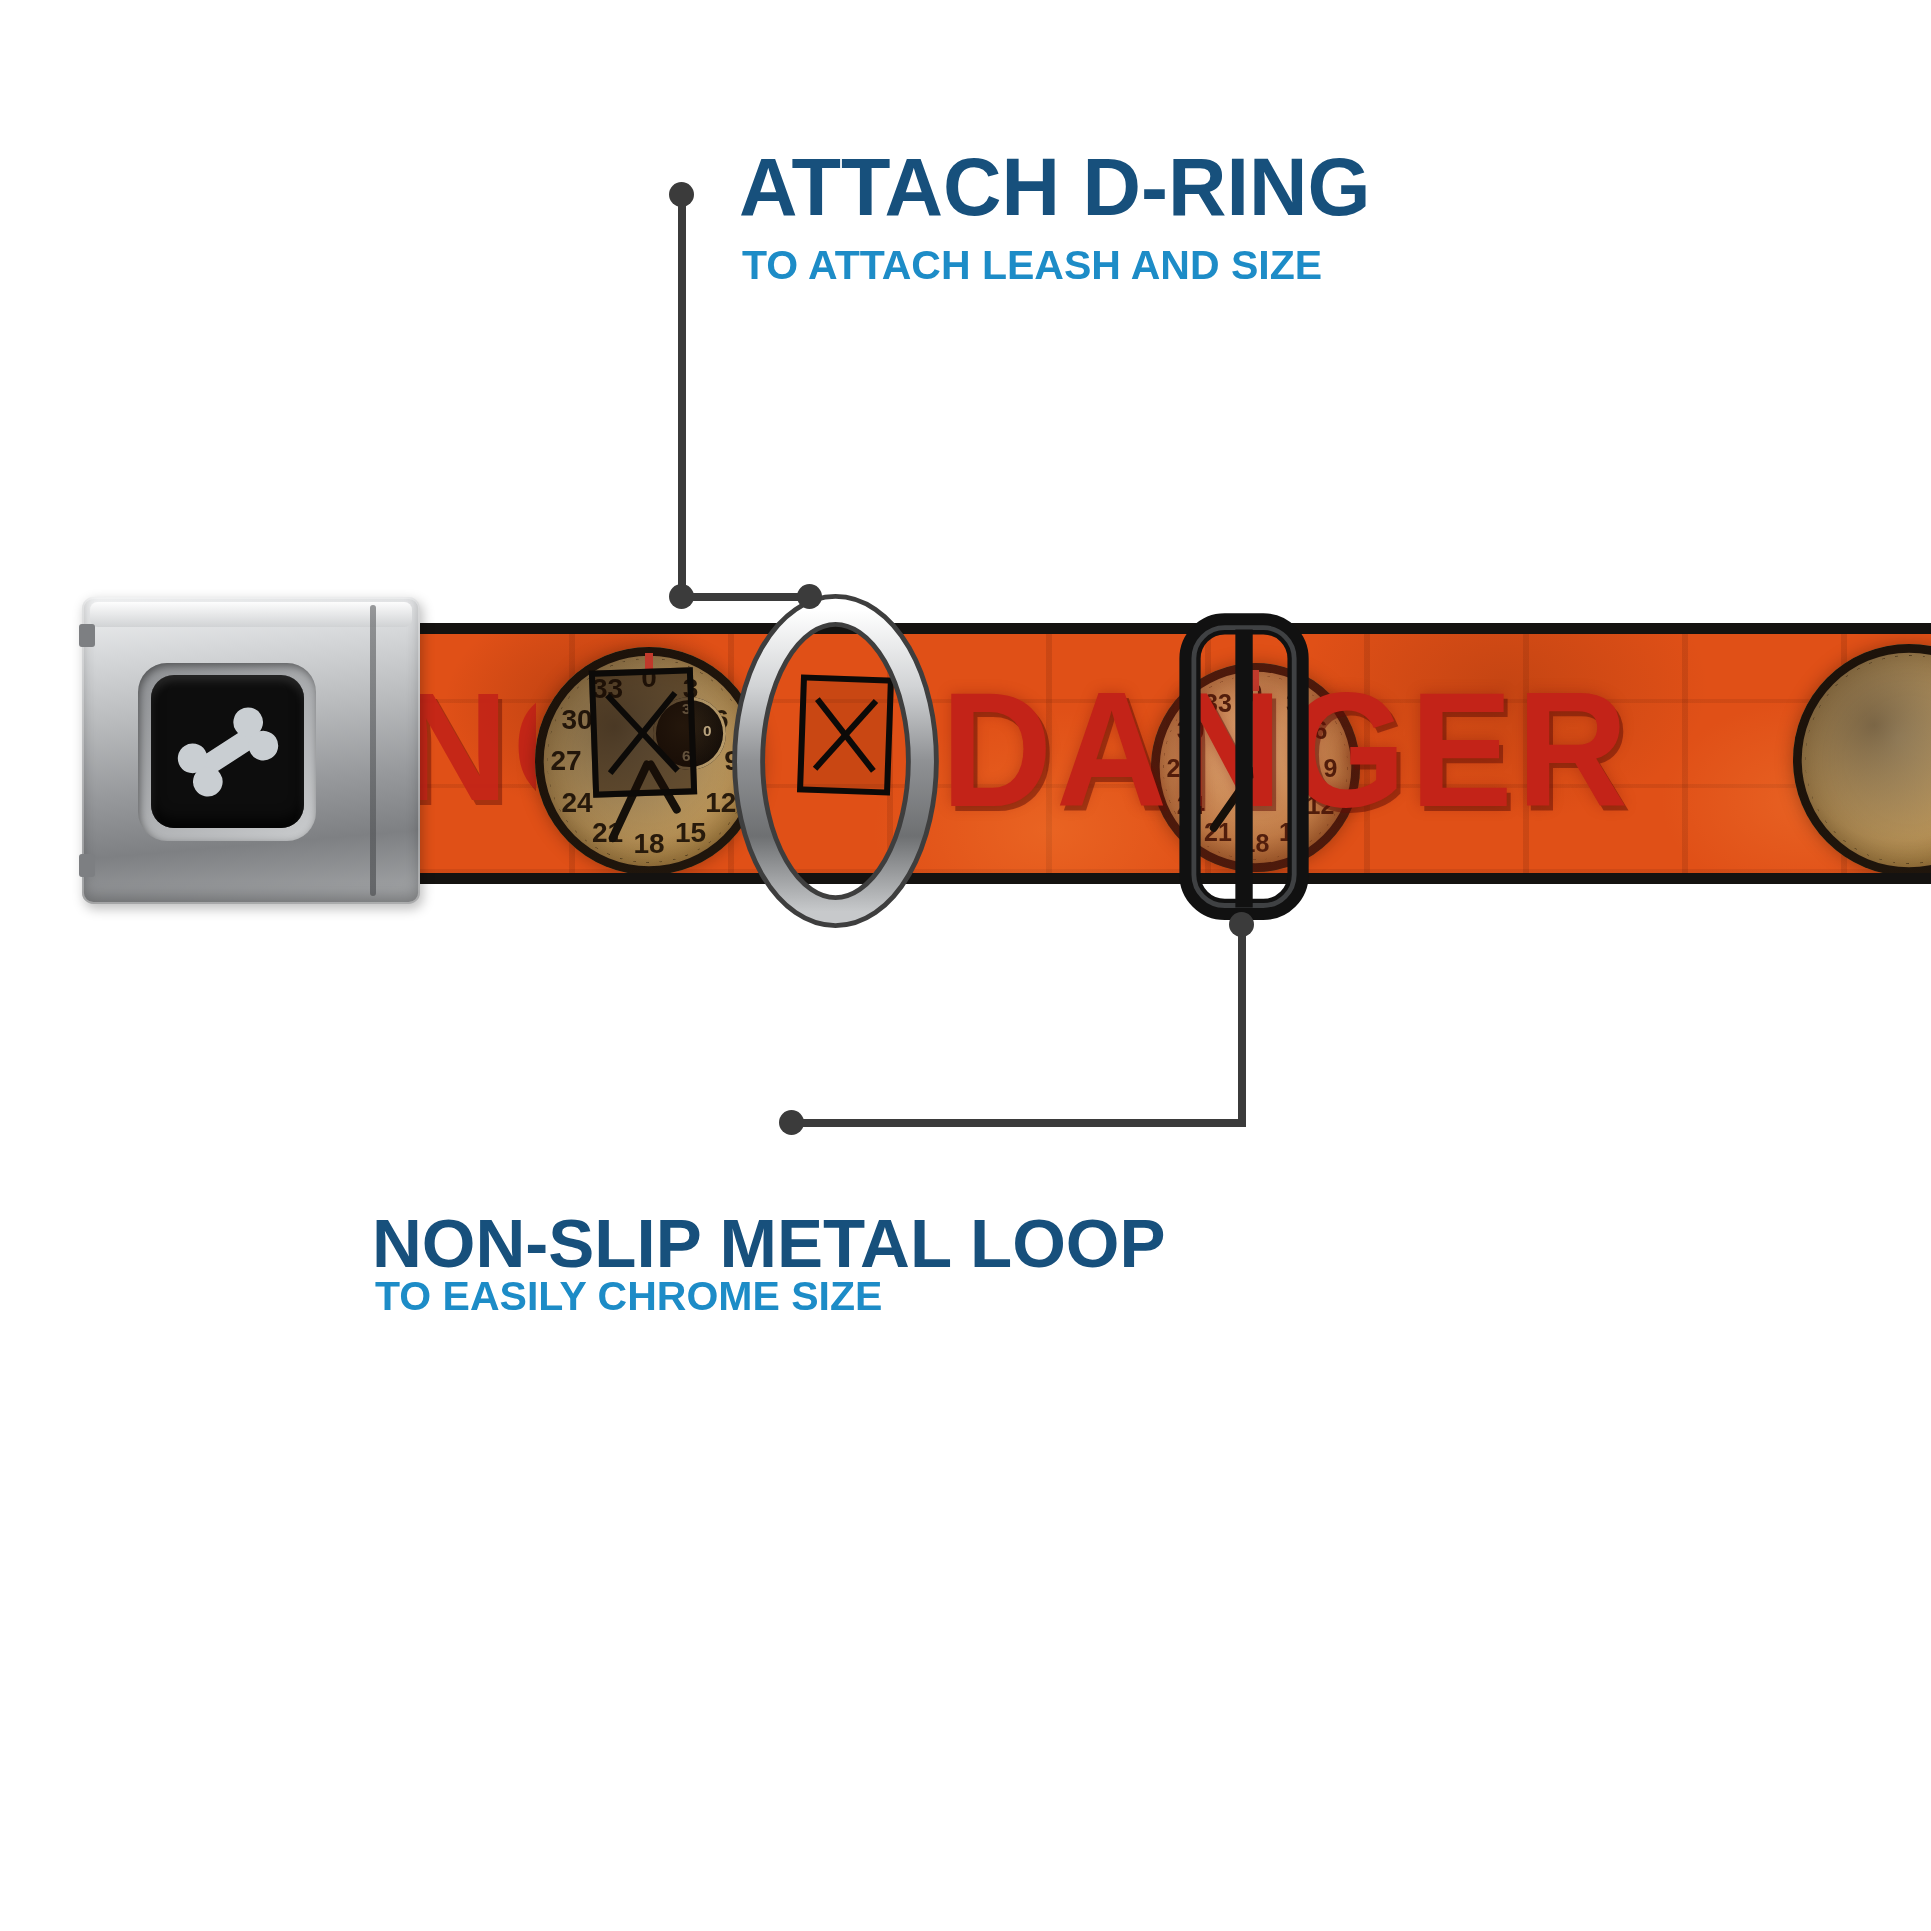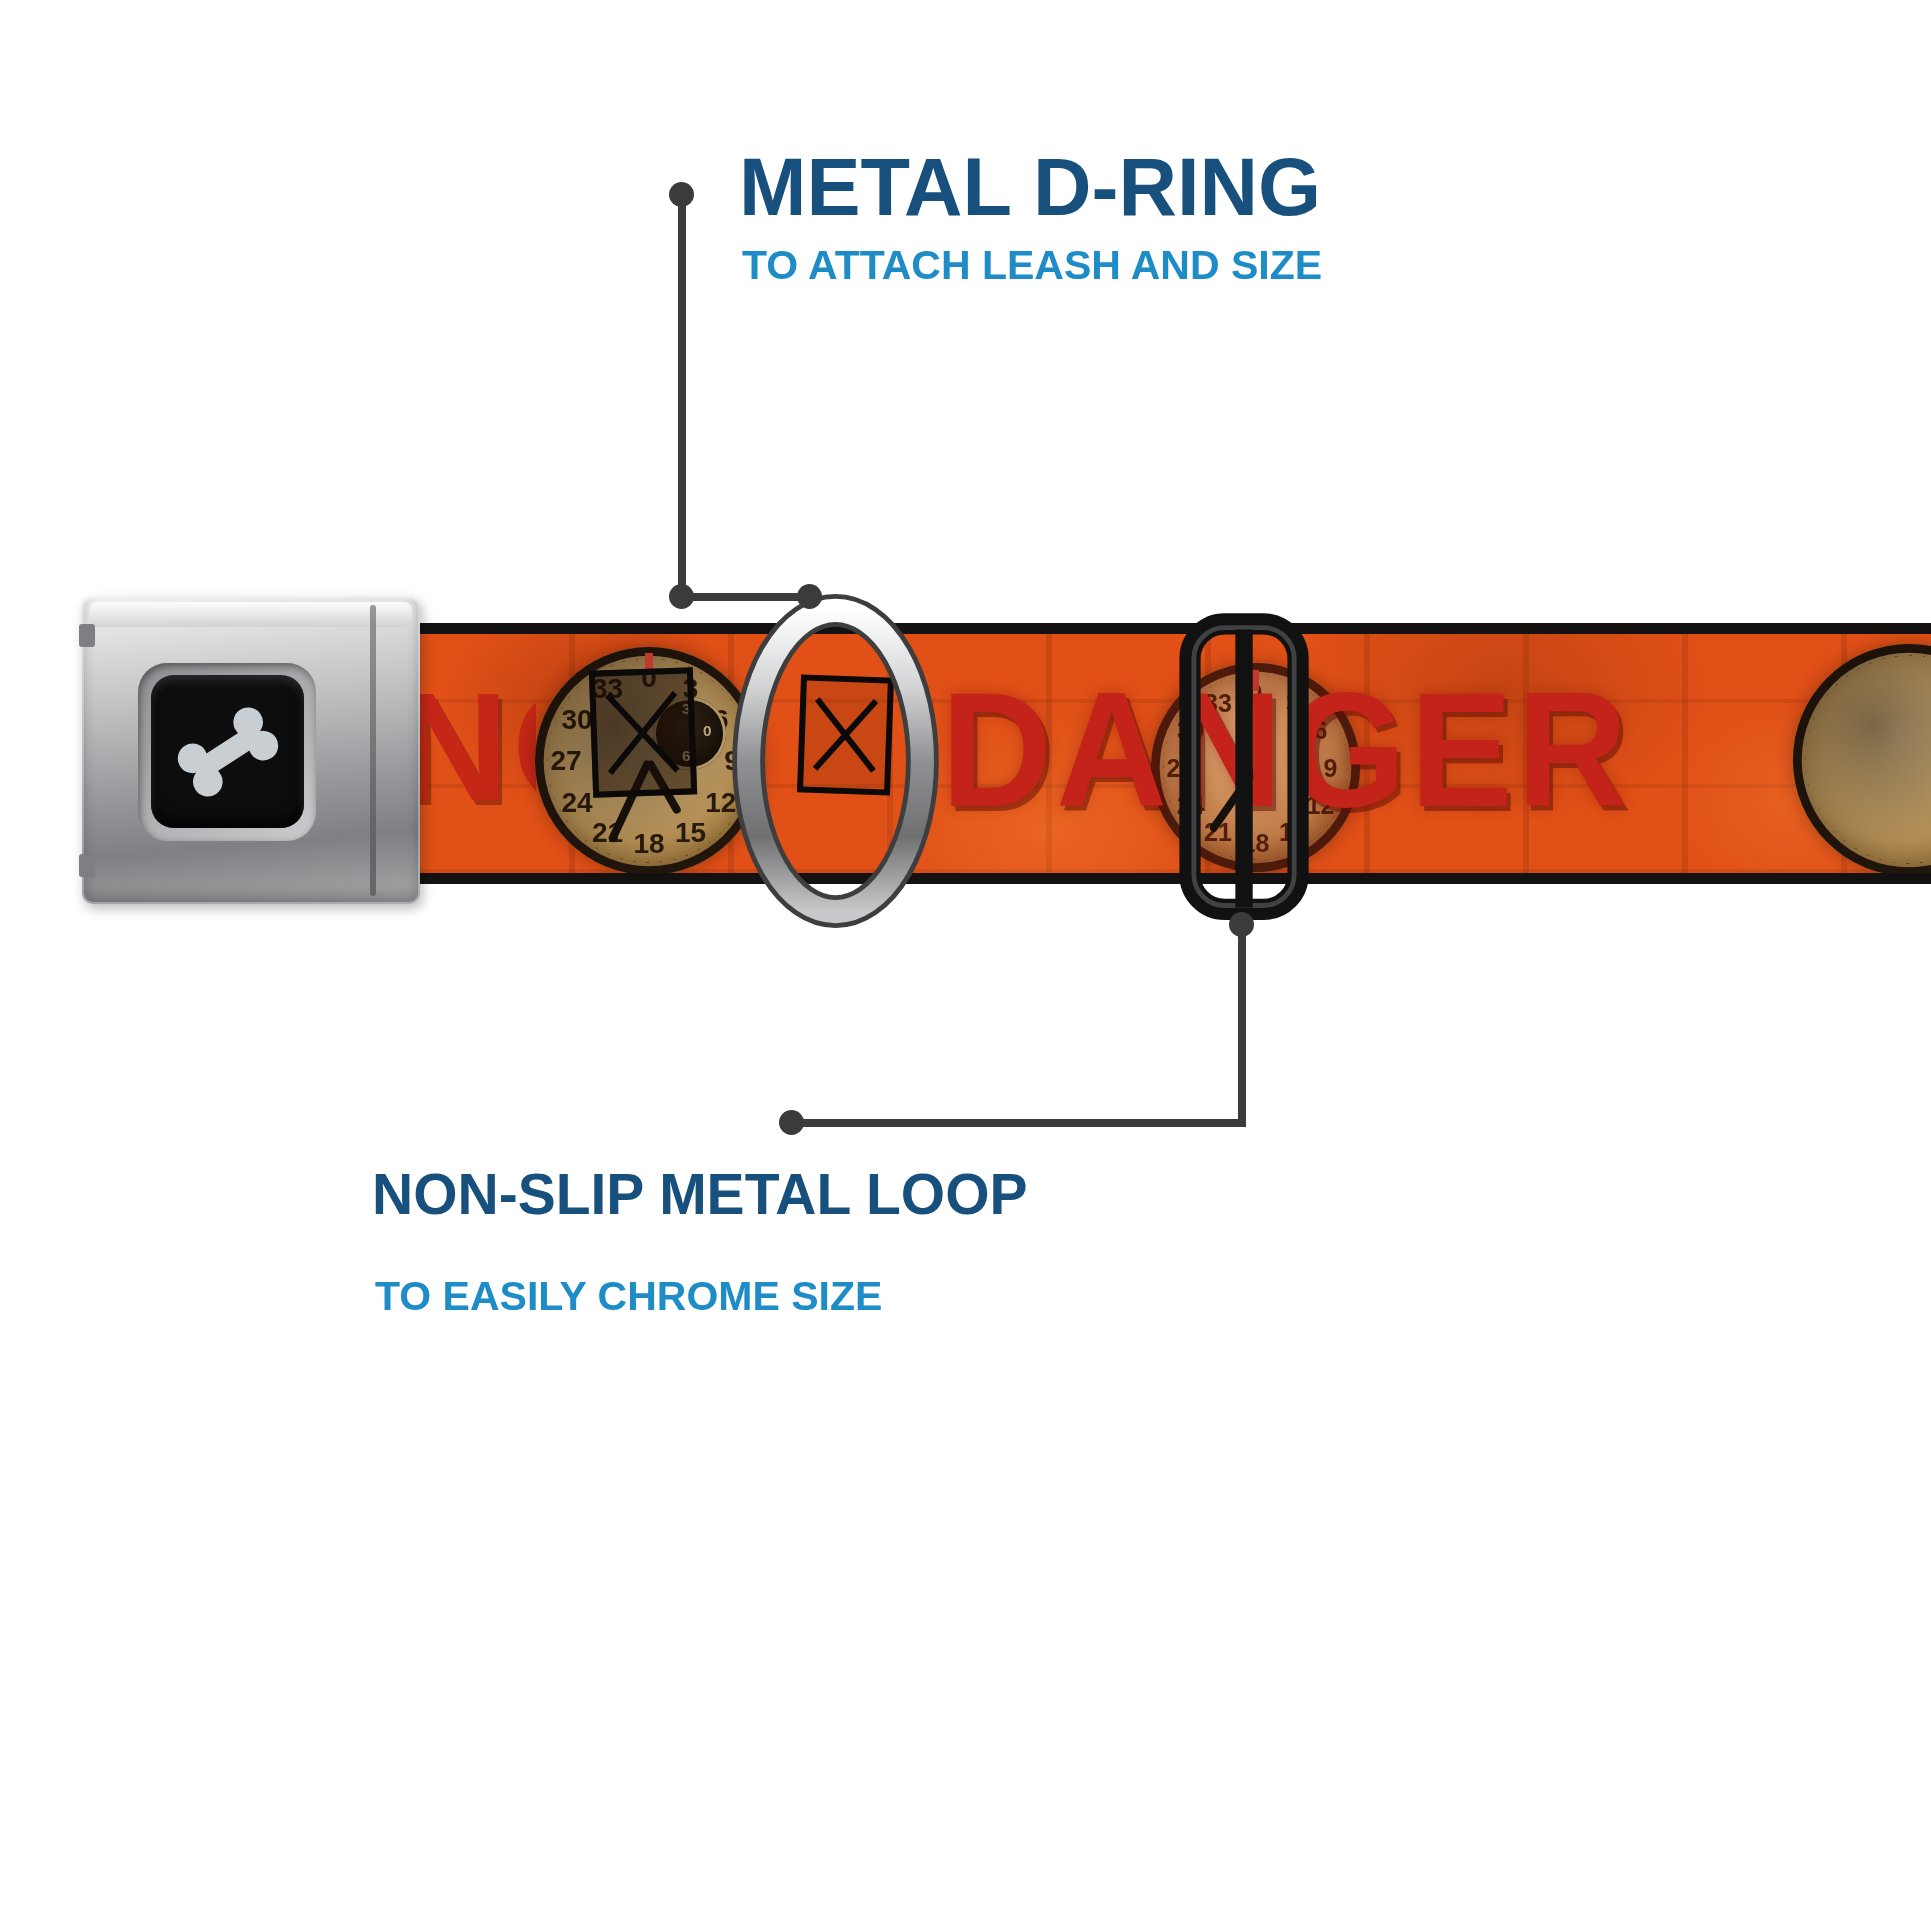--- a/index.html
+++ b/index.html
@@ -7,21 +7,21 @@
 
   
   .dot{position:absolute;width:25px;height:25px;border-radius:50%;background:#3b3b3b;z-index:6;}
   .cline{position:absolute;background:#3b3b3b;z-index:6;}
 
   
   .title{position:absolute;font-weight:800;color:#17507C;line-height:1;letter-spacing:0;z-index:6;}
   .subtitle{position:absolute;font-weight:800;color:#1D8CC7;line-height:1;z-index:6;}
   .title.top{left:739px;top:147px;font-size:81px;}
   .subtitle.top{left:742px;top:245px;font-size:41px;}
-  .title.bottom{left:372px;top:1166px;font-size:57px;}
+  .title.bottom{left:372px;top:1209px;font-size:69px;}
   .subtitle.bottom{left:375px;top:1276px;font-size:41px;}
 
   
   .band{position:absolute;left:410px;top:623px;width:1521px;height:261px;z-index:1;
     border-top:11.6px solid #141210;border-bottom:11.6px solid #141210;box-sizing:border-box;
     overflow:hidden;background-color:#E05017;
     background-image:
       radial-gradient(212px 154px at 12% 30%, rgba(130,40,8,.38), transparent 70%),
       radial-gradient(251px 174px at 42% 82%, rgba(255,145,60,.30), transparent 70%),
       radial-gradient(290px 193px at 72% 22%, rgba(140,45,10,.32), transparent 70%),
@@ -96,21 +96,21 @@
 </head>
 <body>
 
 <div>
 
   <div class="dot" style="left:669px;top:182px;"></div>
   <div class="cline" style="left:678px;top:194px;width:7.7px;height:406px;"></div>
   <div class="dot" style="left:669px;top:584px;"></div>
   <div class="cline" style="left:682px;top:593px;width:127px;height:7.7px;"></div>
   <div class="dot" style="left:797px;top:584px;"></div>
-  <div class="title top">METAL D-RING</div>
+  <div class="title top">ATTACH D-RING</div>
   <div class="subtitle top">TO ATTACH LEASH AND SIZE</div>
 
   <div class="dot" style="left:779px;top:1110px;"></div>
   <div class="cline" style="left:792px;top:1119px;width:454px;height:7.7px;"></div>
   <div class="cline" style="left:1238px;top:925px;width:7.7px;height:202px;"></div>
   <div class="dot" style="left:1229px;top:912px;"></div>
   <div class="title bottom">NON-SLIP METAL LOOP</div>
   <div class="subtitle bottom">TO EASILY CHROME SIZE</div>
 
   <div class="band">

